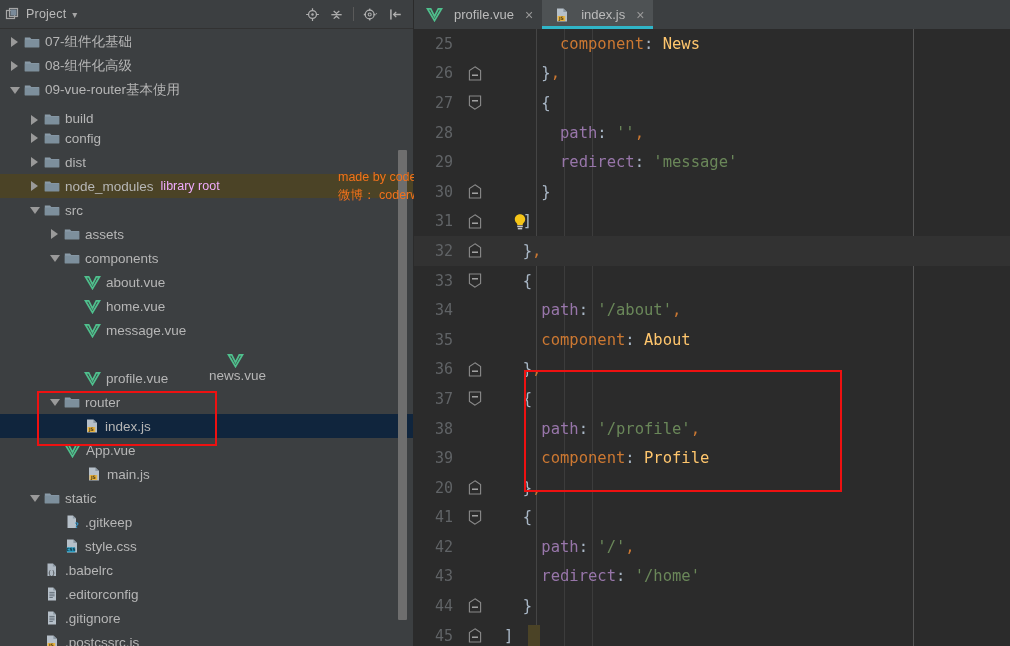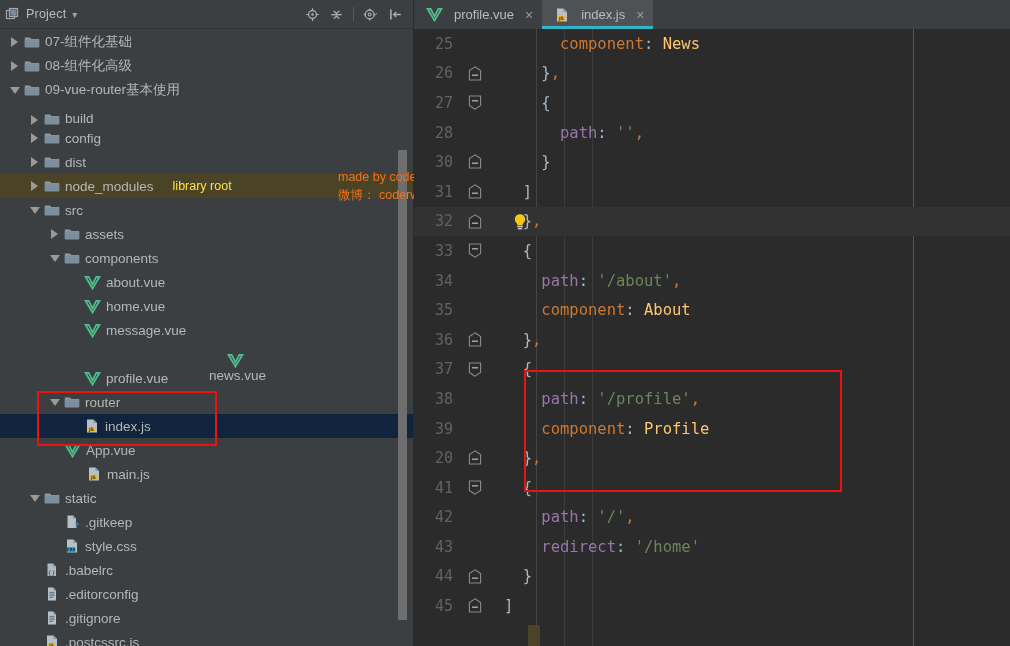--- a/index.html
+++ b/index.html
@@ -45,21 +45,21 @@
   .row {
     position: relative;
     height: 24px; display: flex; align-items: center;
     color: #a9b7c6; font-size: 13.5px;
     white-space: nowrap;
     padding-right: 8px;
   }
   .row .lbl { color: #b6b6b6; font-size: 13.5px; }
   .row.selected { background: #10253d; }
   .row.hl { background: #4b4326; }
-  .row .sub { color: #fde047; font-size: 12.5px; margin-left: 19px; }
+  .row .sub { color: #f0abfc; font-size: 12.5px; margin-left: 7px; }
 
   .arrow {
     width: 11px; height: 11px; flex: 0 0 11px;
     display: inline-block; position: relative; margin-right: 3px;
   }
   .arrow::before {
     content: ""; position: absolute; left: 1px; top: 1px;
     border-style: solid;
   }
   .arrow.closed::before {
@@ -570,20 +570,25 @@
               </svg></span>
           </span>
           <span class="code"><span class="k-punct">    </span><span class="k-punct">{</span></span>
         </div>
         <div class="cline">
           <span class="gutter">28</span>
           <span class="foldcol"></span>
           <span class="code"><span class="k-punct">      </span><span class="k-prop-purple">path</span><span class="k-punct">: </span><span class="k-str">''</span><span class="k-comma">,</span></span>
         </div>
         <div class="cline">
+          <span class="gutter">29</span>
+          <span class="foldcol"></span>
+          <span class="code"><span class="k-punct">      </span><span class="k-prop-purple">redirect</span><span class="k-punct">: </span><span class="k-str">'message'</span></span>
+        </div>
+        <div class="cline">
           <span class="gutter">30</span>
           <span class="foldcol">
             <span class="foldmark" style="left: 8px;"><svg width="14" height="15" viewBox="0 0 14 15" style="">
                 <path d="M7 0.8L12.6 4.6v9.4H1.4V4.6z" fill="#2b2b2b" stroke="#8a8a8a" stroke-width="1.1"></path>
                 <path d="M4 9.2h6" stroke="#b8b8b8" stroke-width="1.3"></path>
               </svg></span>
           </span>
           <span class="code"><span class="k-punct">    </span><span class="k-punct">}</span></span>
         </div>
         <div class="cline">

